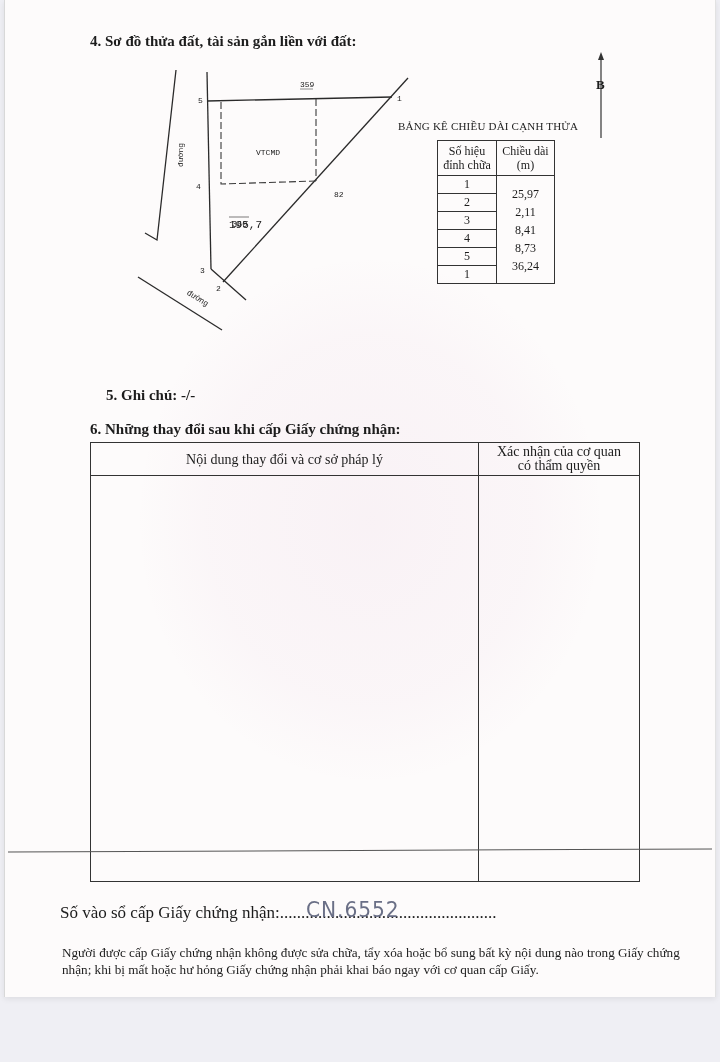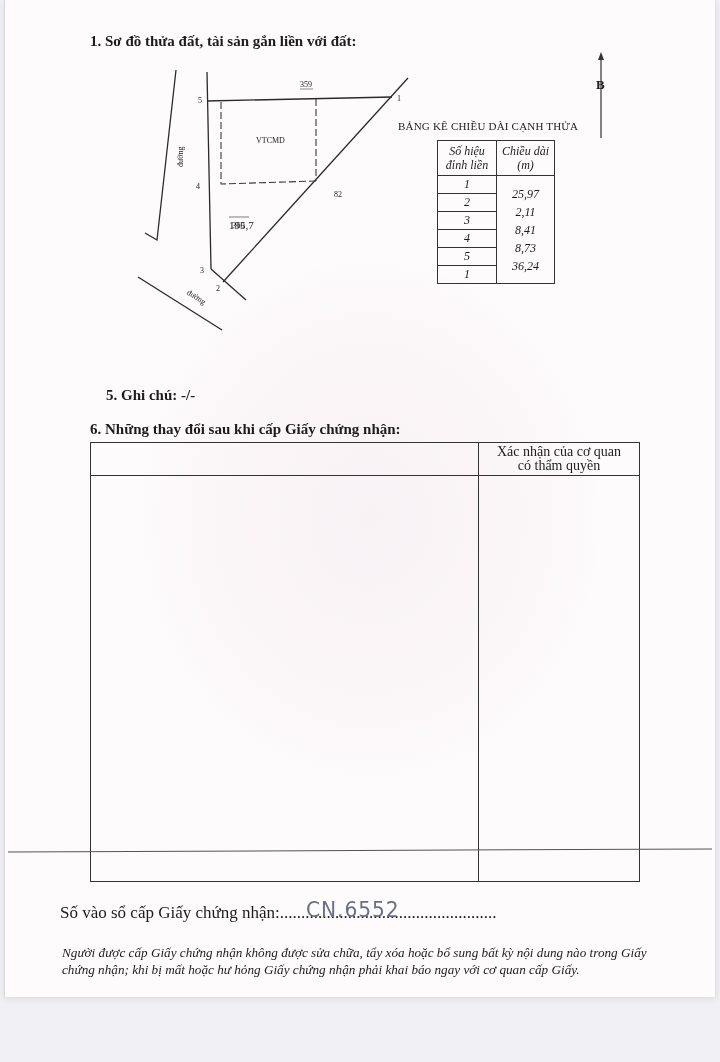--- a/index.html
+++ b/index.html
@@ -14,34 +14,34 @@
       position: absolute; left: 4px; top: 0; width: 710px; height: 997px;
       background: #fdfbfb;
       border-left: 1px solid #d8d8d8;
       border-right: 1px solid #e2e2e2;
       box-shadow: 0 2px 6px rgba(0,0,0,0.08);
     }
     .abs { position: absolute; }
     .heading {
       font-weight: bold; font-size: 15px; white-space: nowrap;
     }
-    .diagram { position: absolute; left: 0; top: 0; width: 588px; height: 360px; }
+    .diagram { position: absolute; left: 0; top: 0; width: 588px; height: 360px; font-family: Liberation Mono, monospace; }
     .diagram svg { position: absolute; left: 0; top: 0; }
     .lbl { position: absolute; font-size: 8px; white-space: nowrap; }
     .lbl-road { position: absolute; font-size: 8px; white-space: nowrap; }
     .edge-title {
       position: absolute; left: 398px; top: 120px;
       font-size: 11px; letter-spacing: 0.2px; white-space: nowrap; text-align: right;
     }
     .edge-table {
       position: absolute; left: 437px; top: 140px; width: 118px;
       border-collapse: collapse; font-size: 12px;
     }
     .edge-table th, .edge-table td {
-      border: 1px solid #333; padding: 0; text-align: center; font-weight: normal; font-style: italic;
+      border: 1px solid #333; padding: 0; text-align: center; font-weight: normal;
     }
     .edge-table th { height: 34px; line-height: 14px; }
     .edge-table td.pt { height: 17px; line-height: 17px; width: 58px; }
     .edge-table td.len { vertical-align: top; padding-top: 9px; line-height: 18px; }
     .north {
       position: absolute; left: 595px; top: 52px; width: 10px; height: 86px;
     }
     .changes-table {
       position: absolute; left: 90px; top: 442px; width: 548px; height: 438px;
       border: 1px solid #333;
@@ -67,36 +67,36 @@
       position: absolute; left: 60px; top: 903px; font-size: 17px; white-space: nowrap;
     }
     .reg-dots { letter-spacing: 0px; }
     .handwritten {
       position: absolute; left: 306px; top: 897px;
       font-family: "DejaVu Sans", sans-serif; font-size: 22px; color: #6a6f86;
       letter-spacing: 1px; font-weight: normal; transform: scaleX(0.92); transform-origin: left;
     }
     .note {
       position: absolute; left: 62px; top: 944px; width: 620px;
-      font-size: 13.2px; line-height: 17px; font-style: italic;
+      font-size: 13.2px; line-height: 17px;
     }
     .watermark {
       position: absolute; left: 140px; top: 260px; width: 460px; height: 520px;
       border-radius: 50%;
       background: radial-gradient(ellipse at center, rgba(230,200,220,0.18) 0%, rgba(230,200,220,0.10) 50%, rgba(255,255,255,0) 72%);
       pointer-events: none;
     }
   </style>
 </head>
 <body>
 
 <div class="page"></div>
 <div class="watermark"></div>
 
-<div class="abs heading" style="left:90px; top:33px;">1. Sơ đồ thửa đất, tài sản gắn liền với đất:</div>
+<div class="abs heading" style="left:90px; top:33px;">4. Sơ đồ thửa đất, tài sản gắn liền với đất:</div>
 
 <div class="diagram">
   <svg width="720" height="360" viewBox="0 0 720 360">
     <g stroke="#2a2a2a" stroke-width="1.3" fill="none">
 
       <polyline points="176,70 157,240 145,233"></polyline>
 
       <line x1="207" y1="101" x2="392" y2="97"></line>
 
       <line x1="207" y1="72" x2="211" y2="269"></line>
@@ -112,21 +112,21 @@
       <polyline points="221,102 221,184 316,181"></polyline>
       <line x1="316" y1="99" x2="316" y2="181"></line>
     </g>
 
     <line x1="300" y1="89" x2="313" y2="89" stroke="#444" stroke-width="0.6"></line>
 
     <line x1="229" y1="217" x2="249" y2="217" stroke="#444" stroke-width="0.7"></line>
   </svg>
 
   <span class="lbl" style="left:300px; top:80px;">359</span>
-  <span class="lbl" style="left:256px; top:136px;">VTCMD</span>
+  <span class="lbl" style="left:256px; top:148px;">VTCMD</span>
   <span class="lbl" style="left:334px; top:190px;">82</span>
   <span class="lbl" style="left:232px; top:208px; font-size:8.5px;margin-top:12px;">360</span>
   <span class="lbl" style="left:229px; top:219px; font-size:11px;">195,7</span>
   <span class="lbl-road" style="left:176px; top:167px; transform: rotate(90deg) scaleX(-1) scaleY(-1); transform-origin:left top;">đường</span>
   <span class="lbl-road" style="left:190px; top:288px; transform: rotate(32deg); transform-origin:left top;">đường</span>
 
   <span class="lbl" style="left:198px; top:96px;">5</span>
   <span class="lbl" style="left:397px; top:94px;">1</span>
   <span class="lbl" style="left:196px; top:182px;">4</span>
   <span class="lbl" style="left:200px; top:266px;">3</span>
@@ -140,21 +140,21 @@
   </svg>
 </div>
 <span class="abs" style="left:596px; top:77px; font-weight:bold; font-size:13px;">B</span>
 
 <div class="edge-title">BẢNG KÊ CHIỀU DÀI CẠNH THỬA</div>
 <table class="edge-table">
   <tbody>
       <tr>
     <th>
       <span>Số hiệu</span><br>
-      <span>đỉnh liền</span>
+      <span>đỉnh chữa</span>
     </th>
     <th>
       <span>Chiều dài</span><br>
       <span>(m)</span>
     </th>
   </tr>
   <tr>
     <td class="pt">1</td>
     <td class="len" rowspan="6">
       <div>25,97</div>
@@ -180,20 +180,21 @@
         <td class="pt">1</td>
       </tr>
 </tbody>
   </table>
 
 <div class="abs heading" style="left:106px; top:387px;">5. Ghi chú: -/-</div>
 
 <div class="abs heading" style="left:90px; top:421px;">6. Những thay đổi sau khi cấp Giấy chứng nhận:</div>
 
 <div class="changes-table">
+  <div class="h1">Nội dung thay đổi và cơ sở pháp lý</div>
   <div class="h2">
     <span>Xác nhận của cơ quan</span><br>
     <span>có thẩm quyền</span>
   </div>
   <div class="col-divider"></div>
   <div class="header-line"></div>
 </div>
 
 <div class="fold-line"></div>
 

